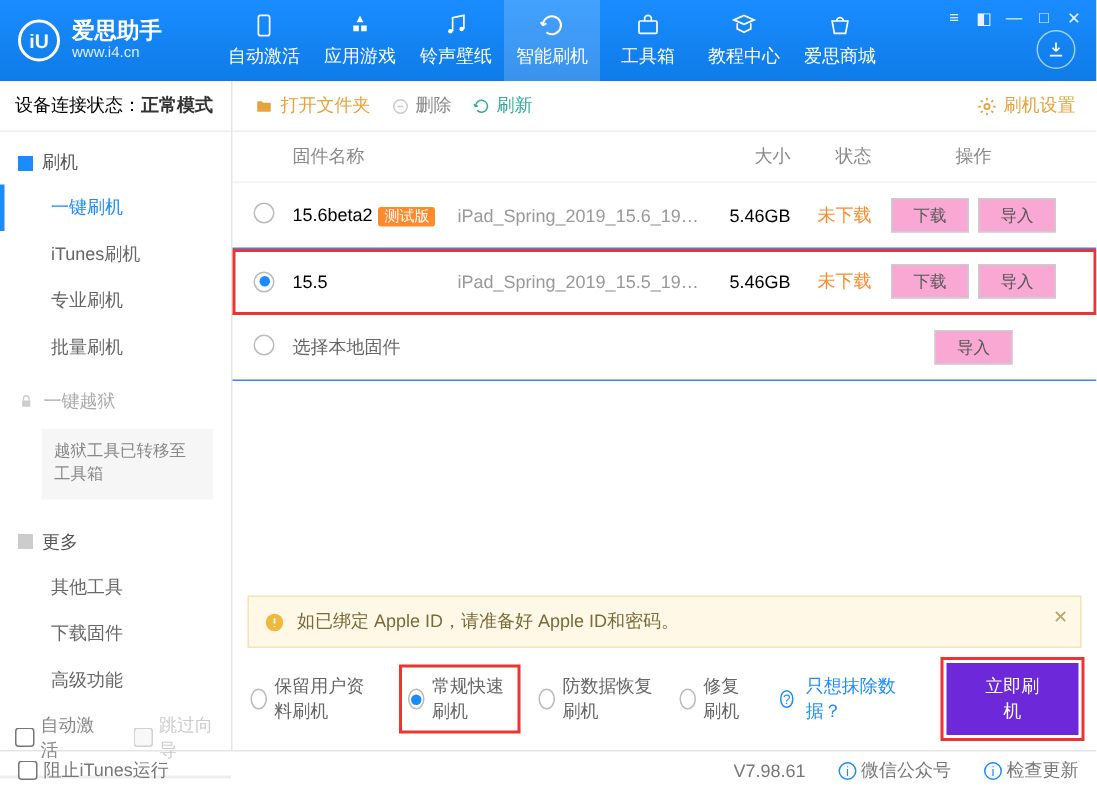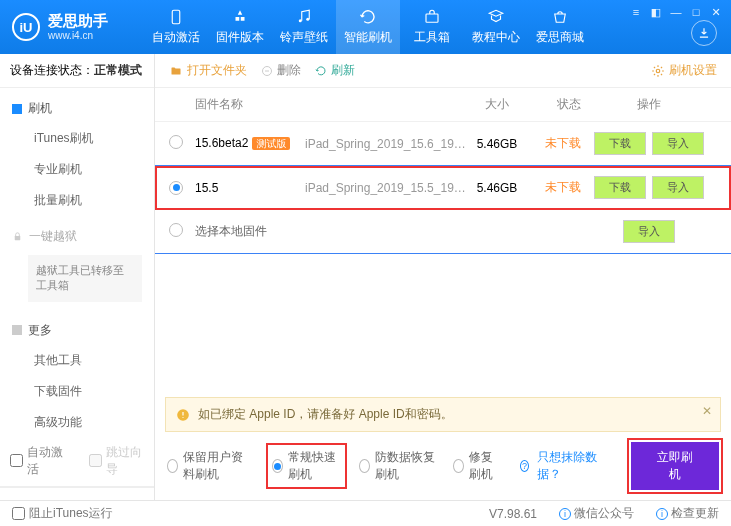--- a/index.html
+++ b/index.html
@@ -39,32 +39,32 @@
 .toolbar{display:flex;align-items:center;padding:8px 14px;gap:14px;border-bottom:1px solid #eee}
 .toolbar .tb{display:flex;align-items:center;gap:4px;color:#888;cursor:pointer}
 .toolbar .tb.on{color:#e8a23c}
 .toolbar .spacer{flex:1}
 .toolbar .settings{color:#e8a23c;display:flex;align-items:center;gap:4px;cursor:pointer}
 
 .thead{display:flex;padding:8px 14px;color:#888;border-bottom:1px solid #f0f0f0}
 .col-radio{width:26px}
 .col-ver{width:110px}
 .col-name{flex:1;min-width:0}
-.col-size{width:60px;text-align:center}
+.col-size{width:60px;text-align:right}
 .col-stat{width:54px;text-align:right}
 .col-ops{width:136px;text-align:center}
 
 .row{display:flex;align-items:center;padding:10px 14px;border-bottom:1px solid #3b82f6}
 .row.selected{outline:2px solid #e33;outline-offset:-2px}
 .radio{width:14px;height:14px;border:1px solid #bbb;border-radius:50%;display:inline-flex;align-items:center;justify-content:center;cursor:pointer}
 .radio.checked::after{content:"";width:7px;height:7px;background:#1a8cff;border-radius:50%}
 .tag-beta{background:#ff8a2b;color:#fff;font-size:10px;padding:1px 4px;border-radius:2px;margin-left:4px}
 .fname{color:#999;white-space:nowrap;overflow:hidden;text-overflow:ellipsis}
 .stat-miss{color:#ff8a2b}
-.btn{border:1px solid #ccc;background:#bef264;padding:3px 14px;cursor:pointer;color:#555;font-size:11px}
+.btn{border:1px solid #ccc;background:#f9a8d4;padding:3px 14px;cursor:pointer;color:#555;font-size:11px}
 .btn+.btn{margin-left:6px}
 
 .main-flex{flex:1}
 .alert{margin:6px 10px 0;background:#fff8e6;border:1px solid #f3e3b5;padding:8px 10px;display:flex;align-items:center;gap:8px;color:#7a6a3a;position:relative}
 .alert .close{position:absolute;right:8px;top:6px;cursor:pointer;color:#b5a76e}
 .modes{display:flex;align-items:center;padding:10px 12px;gap:16px}
 .mode{display:flex;align-items:center;gap:5px;color:#666;cursor:pointer}
 .mode.boxed{outline:2px solid #e33;outline-offset:2px;padding:2px}
 .link{color:#1a8cff;cursor:pointer}
 .flash-btn{background:#6d28d9;color:#fff;padding:7px 26px;border:none;cursor:pointer;outline:2px solid #e33;outline-offset:2px}
@@ -89,21 +89,21 @@
     <div class="nav-item">
         <svg class="nav-icon" viewBox="0 0 24 24">
           <rect x="7" y="3" width="10" height="18" rx="2" fill="none" stroke="#fff" stroke-width="1.5"></rect>
         </svg>
         <span>自动激活</span>
       </div>
     <div class="nav-item">
         <svg class="nav-icon" viewBox="0 0 24 24">
           <path d="M12 3l3 6h-6z M6 12h5v5H6z M13 12h5v5h-5z" fill="#fff"></path>
         </svg>
-        <span>固件版本</span>
+        <span>应用游戏</span>
       </div>
     <div class="nav-item">
         <svg class="nav-icon" viewBox="0 0 24 24">
           <path d="M9 17V5l10-2v12" fill="none" stroke="#fff" stroke-width="1.5"></path>
           <circle cx="7" cy="17" r="2" fill="#fff"></circle>
           <circle cx="17" cy="15" r="2" fill="#fff"></circle>
         </svg>
         <span>铃声壁纸</span>
       </div>
     <div class="nav-item active">
@@ -150,20 +150,21 @@
 
   <div class="sidebar">
     <div class="conn-status">
       <span>设备连接状态：</span><span class="ok">正常模式</span>
     </div>
     <div class="side-section">
       <div class="side-head">
           <span class="sq"></span>
           <span>刷机</span>
         </div>
+      <div class="side-item active">一键刷机</div>
       <div class="side-item">iTunes刷机</div>
       <div class="side-item">专业刷机</div>
       <div class="side-item">批量刷机</div>
     </div>
     <div class="side-lock">
       <svg width="11" height="11" viewBox="0 0 24 24">
           <rect x="6" y="11" width="12" height="9" rx="1" fill="#ccc"></rect>
           <path d="M8 11V8a4 4 0 018 0v3" fill="none" stroke="#ccc" stroke-width="2"></path>
         </svg>
       <span>一键越狱</span>

